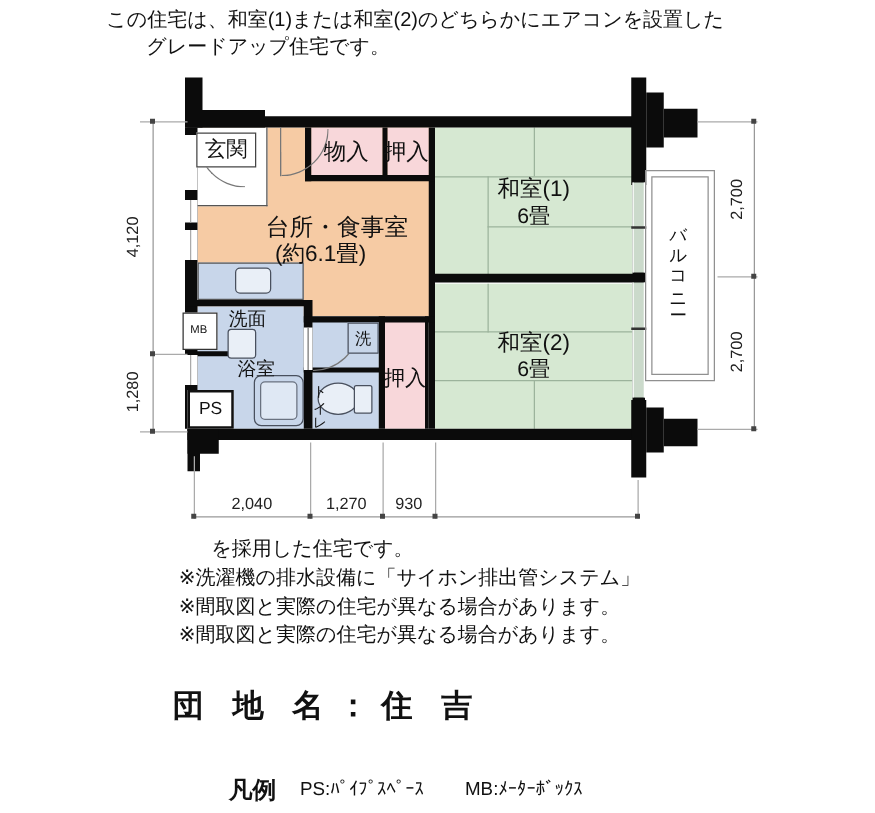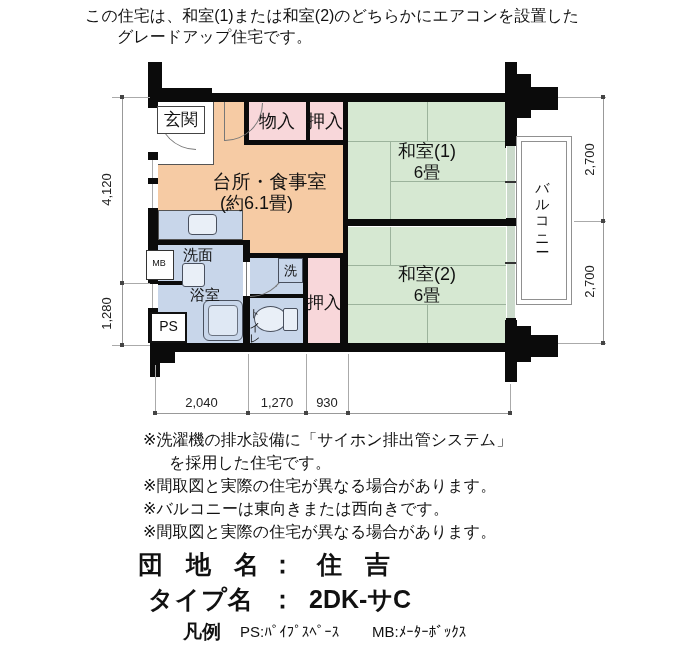--- a/index.html
+++ b/index.html
@@ -160,30 +160,26 @@
   <div class="dot" style="left:153px;top:411px;"></div>
   <div class="dot" style="left:246px;top:411px;"></div>
   <div class="dot" style="left:304px;top:411px;"></div>
   <div class="dot" style="left:346px;top:411px;"></div>
   <div class="dot" style="left:508px;top:411px;"></div>
   <div class="dimlbl ctr" style="left:155px;top:395px;width:93px;">2,040</div>
   <div class="dimlbl ctr" style="left:248px;top:395px;width:58px;">1,270</div>
   <div class="dimlbl ctr" style="left:306px;top:395px;width:42px;">930</div>
 
   <div class="abs" style="left:143px;top:428px;font-size:16px;line-height:23px;">
+    <div style="margin-left:26px;">を採用した住宅です。</div>
     <div>※洗濯機の排水設備に「サイホン排出管システム」</div>
-    <div style="margin-left:26px;">を採用した住宅です。</div>
     <div>※間取図と実際の住宅が異なる場合があります。</div>
-    <div>※バルコニーは東向きまたは西向きです。</div>
     <div>※間取図と実際の住宅が異なる場合があります。</div>
   </div>
 
   <div class="abs" style="left:138px;top:548px;font-size:25px;font-weight:bold;">
-    <span style="display:inline-block;width:132px;letter-spacing:8px;">団 地 名</span><span>：</span><span style="margin-left:22px;letter-spacing:8px;">住 吉</span>
-  </div>
-  <div class="abs" style="left:148px;top:583px;font-size:25px;font-weight:bold;">
-    <span style="display:inline-block;width:122px;letter-spacing:1px;">タイプ名</span><span>：</span><span style="margin-left:14px;">2DK-サC</span>
+    <span style="display:inline-block;width:132px;letter-spacing:8px;">団 地 名</span><span>：</span><span style="margin-left:10px;letter-spacing:8px;">住 吉</span>
   </div>
   <div class="lbl" style="left:183px;top:619px;font-size:19px;font-weight:bold;">凡例</div>
   <div class="lbl" style="left:240px;top:623px;font-size:15px;">PS:ﾊﾟｲﾌﾟｽﾍﾟｰｽ</div>
   <div class="lbl" style="left:372px;top:623px;font-size:15px;">MB:ﾒｰﾀｰﾎﾞｯｸｽ</div>
 
 </div>
 
 </body></html>

